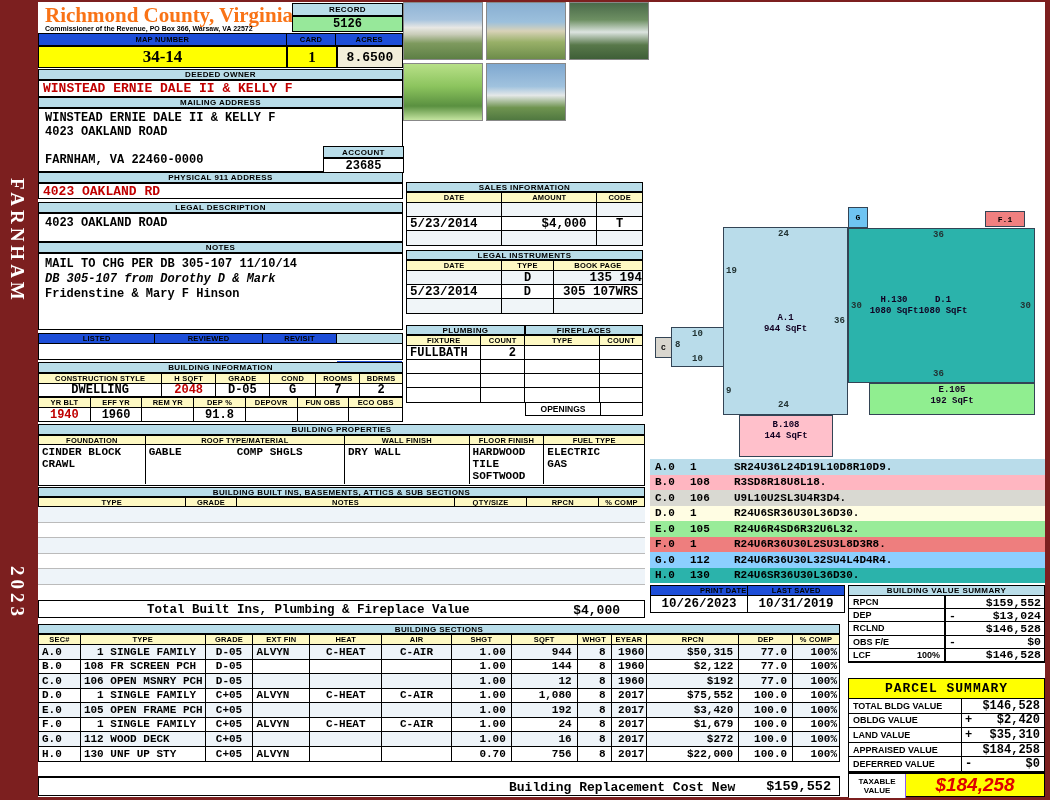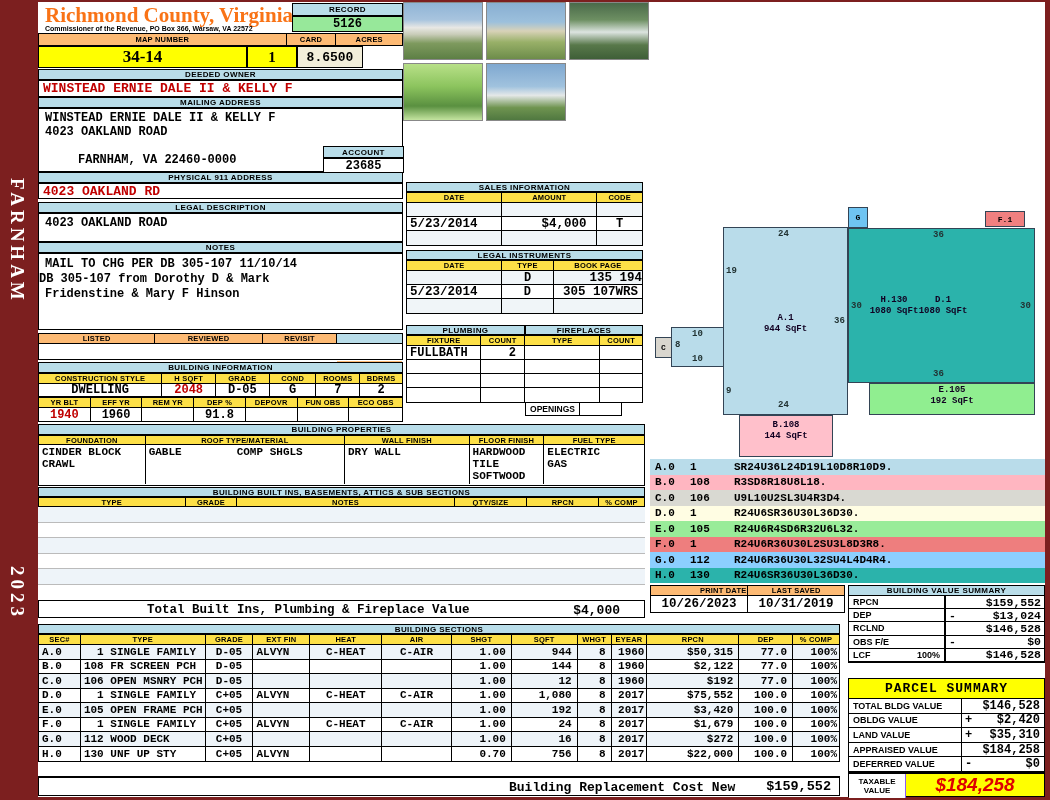--- a/index.html
+++ b/index.html
@@ -5,26 +5,26 @@
   html,body{margin:0;padding:0;}
   body{width:1050px;height:800px;overflow:hidden;background:#7c1f1f;font-family:"Liberation Sans",sans-serif;}
   *{box-sizing:border-box;}
   #page{position:relative;width:1050px;height:800px;background:#7c1f1f;}
   #sheet{position:absolute;left:38px;top:2px;width:1007px;height:795px;background:#ffffff;}
   .abs{position:absolute;}
   
   .strip{background:#b9dde9;border:1px solid #000;font:700 8px "Liberation Sans",sans-serif;
          display:flex;align-items:center;justify-content:center;letter-spacing:.4px;color:#000;}
   
-  .hrow{display:flex;border:1px solid #000;background:#fde047;}
+  .hrow{display:flex;border:1px solid #000;background:#fef9c3;}
   .hrow>div{font:700 7.5px "Liberation Sans",sans-serif;display:flex;align-items:center;justify-content:center;
             border-right:1px solid #000;height:100%;letter-spacing:.2px;}
   .hrow>div:last-child{border-right:none;}
   .hrow.blue{background:#b9dde9;}
-  .hrow.blue>div{background:#fdba74;}
+  .hrow.blue>div{background:#1d4ed8;}
   
   .vbox{border:1px solid #000;background:#fff;}
   .mono{font-family:"Liberation Mono","DejaVu Sans Mono",monospace;}
   .v{font:700 12px "Liberation Mono",monospace;color:#000;}
   .red{color:#c00000;}
   
   .rows{border:1px solid #000;border-top:none;background:#fff;}
   .rows>div{display:flex;border-bottom:1px solid #000;}
   .rows>div:last-of-type{border-bottom:none;}
   .rows .c{border-right:1px solid #000;height:100%;display:flex;align-items:center;}
@@ -83,49 +83,49 @@
 
   <div class="abs strip" style="left:292px;top:3px;width:111px;height:13px;">RECORD</div>
   <div class="abs vbox" style="left:292px;top:16px;width:111px;height:16px;background:#97e89a;display:flex;align-items:center;justify-content:center;font:700 12px 'Liberation Mono',monospace;">5126</div>
 
   <div class="abs hrow blue" style="left:38px;top:33px;width:365px;height:13px;">
     <div style="width:249px;">MAP NUMBER</div>
     <div style="width:50px;">CARD</div>
     <div style="width:66px;">ACRES</div>
   </div>
   <div class="abs" style="left:38px;top:46px;width:365px;height:22px;display:flex;">
-    <div class="vbox" style="width:209px;background:#ffff00;display:flex;align-items:center;justify-content:center;font:700 17px 'Liberation Serif',serif;">34-14</div>
+    <div class="vbox" style="width:249px;background:#ffff00;display:flex;align-items:center;justify-content:center;font:700 17px 'Liberation Serif',serif;">34-14</div>
     <div class="vbox" style="width:50px;background:#ffff00;display:flex;align-items:center;justify-content:center;font:700 15px 'Liberation Serif',serif;">1</div>
     <div class="vbox" style="width:66px;background:#f2eeda;display:flex;align-items:center;justify-content:center;font:700 13px 'Liberation Mono',monospace;">8.6500</div>
   </div>
 
   <div class="abs strip" style="left:38px;top:69px;width:365px;height:11px;">DEEDED OWNER</div>
   <div class="abs vbox" style="left:38px;top:80px;width:365px;height:17px;display:flex;align-items:center;padding-left:4px;font:700 13px 'Liberation Mono',monospace;color:#c00000;">WINSTEAD ERNIE DALE II &amp; KELLY F</div>
 
   <div class="abs strip" style="left:38px;top:97px;width:365px;height:11px;">MAILING ADDRESS</div>
   <div class="abs vbox" style="left:38px;top:108px;width:365px;height:64px;">
     <div class="abs v" style="left:6px;top:2px;">WINSTEAD ERNIE DALE II &amp; KELLY F</div>
     <div class="abs v" style="left:6px;top:16px;">4023 OAKLAND ROAD</div>
-    <div class="abs v" style="left:6px;top:44px;margin-left:33px;">FARNHAM, VA 22460-0000</div>
+    <div class="abs v" style="left:6px;top:44px;">FARNHAM, VA 22460-0000</div>
     <div class="abs strip" style="left:284px;top:37px;width:81px;height:12px;">ACCOUNT</div>
     <div class="abs vbox" style="left:284px;top:49px;width:81px;height:15px;display:flex;align-items:center;justify-content:center;font:700 12px 'Liberation Mono',monospace;">23685</div>
   </div>
 
   <div class="abs strip" style="left:38px;top:172px;width:365px;height:11px;">PHYSICAL 911 ADDRESS</div>
   <div class="abs vbox" style="left:38px;top:183px;width:365px;height:16px;display:flex;align-items:center;padding-left:4px;font:700 13px 'Liberation Mono',monospace;color:#c00000;">4023 OAKLAND RD</div>
 
   <div class="abs strip" style="left:38px;top:202px;width:365px;height:11px;">LEGAL DESCRIPTION</div>
   <div class="abs vbox" style="left:38px;top:213px;width:365px;height:29px;">
     <div class="abs v" style="left:6px;top:2px;">4023 OAKLAND ROAD</div>
   </div>
 
   <div class="abs strip" style="left:38px;top:242px;width:365px;height:11px;">NOTES</div>
   <div class="abs vbox" style="left:38px;top:253px;width:365px;height:77px;">
     <div class="abs v" style="left:6px;top:3px;">MAIL TO CHG PER DB 305-107 11/10/14</div>
-    <div class="abs v" style="left:0;top:18px;">DB 305-107 from Dorothy D &amp; Mark</div>
+    <div class="abs v" style="left:6px;top:18px;font-style:italic;">DB 305-107 from Dorothy D &amp; Mark</div>
     <div class="abs v" style="left:6px;top:33px;">Fridenstine &amp; Mary F Hinson</div>
   </div>
 
   <div class="abs hrow blue" style="left:38px;top:333px;width:365px;height:11px;">
     <div style="width:117px;">LISTED</div>
     <div style="width:108px;">REVIEWED</div>
     <div style="width:75px;">REVISIT</div>
     <div style="width:65px;margin-top:27px;">APPEALS</div>
   </div>
   <div class="abs rows" style="left:38px;top:344px;width:365px;height:16px;">
@@ -259,21 +259,21 @@
         <div class="c v ac" style="width:42px;"></div>
       </div>
       <div style="height:14px;">
         <div class="c v al" style="width:75px;"></div>
         <div class="c v ar" style="width:44px;padding-right:8px;"></div>
         <div class="c v al" style="width:76px;"></div>
         <div class="c v ac" style="width:42px;"></div>
       </div>
   </div>
   <div class="abs" style="left:525px;top:402px;width:118px;height:14px;display:flex;">
-    <div class="vbox" style="width:55px;display:flex;align-items:center;justify-content:center;font:700 8.5px 'Liberation Sans',sans-serif;">OPENINGS</div>
+    <div class="vbox" style="width:76px;display:flex;align-items:center;justify-content:center;font:700 8.5px 'Liberation Sans',sans-serif;">OPENINGS</div>
     <div class="vbox v ac" style="width:42px;border-left:none;display:flex;align-items:center;"></div>
   </div>
 
   <div class="abs strip" style="left:38px;top:424px;width:607px;height:11px;">BUILDING PROPERTIES</div>
   <div class="abs hrow" style="left:38px;top:435px;width:607px;height:10px;">
     <div style="width:107px;">FOUNDATION</div>
     <div style="width:200px;">ROOF TYPE/MATERIAL</div>
     <div style="width:125px;">WALL FINISH</div>
     <div style="width:75px;">FLOOR FINISH</div>
     <div style="width:100px;">FUEL TYPE</div>

